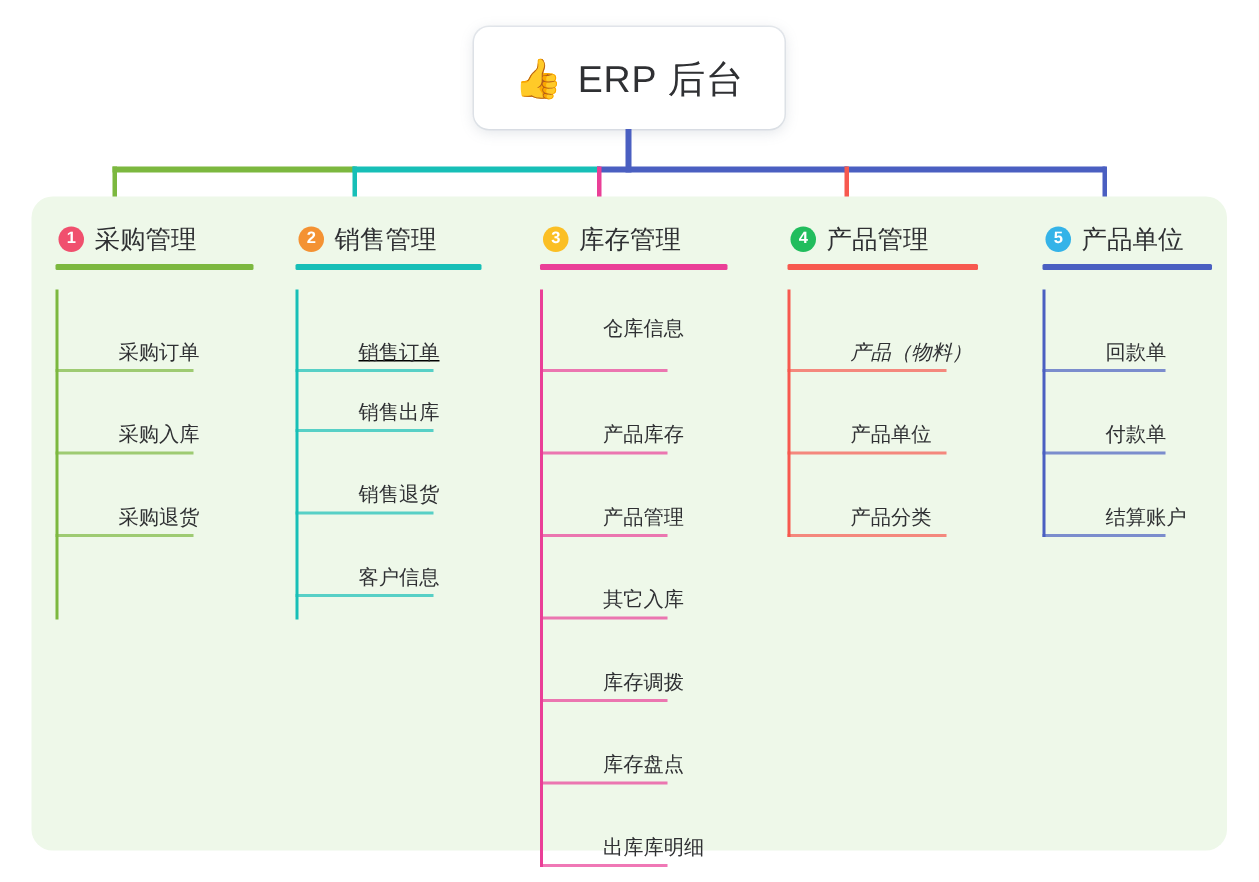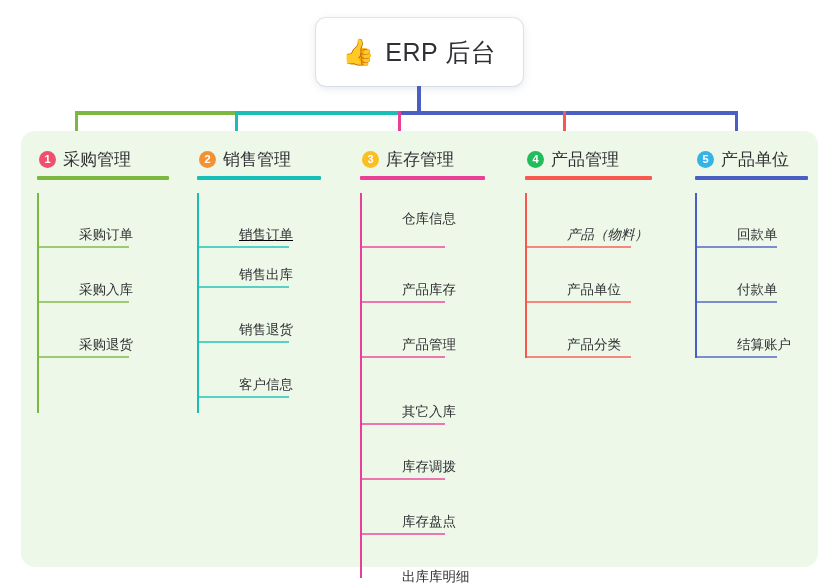--- a/index.html
+++ b/index.html
@@ -158,21 +158,21 @@
               <div class="leaf-rule" style="width: 85px; background: rgb(234, 63, 151); opacity: 0.7;"></div>
             </div>
             <div class="leaf" style="height: 55px;">
               <span class="leaf-text">产品库存</span>
               <div class="leaf-rule" style="width: 85px; background: rgb(234, 63, 151); opacity: 0.7;"></div>
             </div>
             <div class="leaf" style="height: 55px;">
               <span class="leaf-text">产品管理</span>
               <div class="leaf-rule" style="width: 85px; background: rgb(234, 63, 151); opacity: 0.7;"></div>
             </div>
-            <div class="leaf" style="height: 67px;">
+            <div class="leaf" style="height: 55px;">
               <span class="leaf-text">其它入库</span>
               <div class="leaf-rule" style="width: 85px; background: rgb(234, 63, 151); opacity: 0.7;"></div>
             </div>
             <div class="leaf" style="height: 55px;">
               <span class="leaf-text">库存调拨</span>
               <div class="leaf-rule" style="width: 85px; background: rgb(234, 63, 151); opacity: 0.7;"></div>
             </div>
             <div class="leaf" style="height: 55px;">
               <span class="leaf-text">库存盘点</span>
               <div class="leaf-rule" style="width: 85px; background: rgb(234, 63, 151); opacity: 0.7;"></div>

